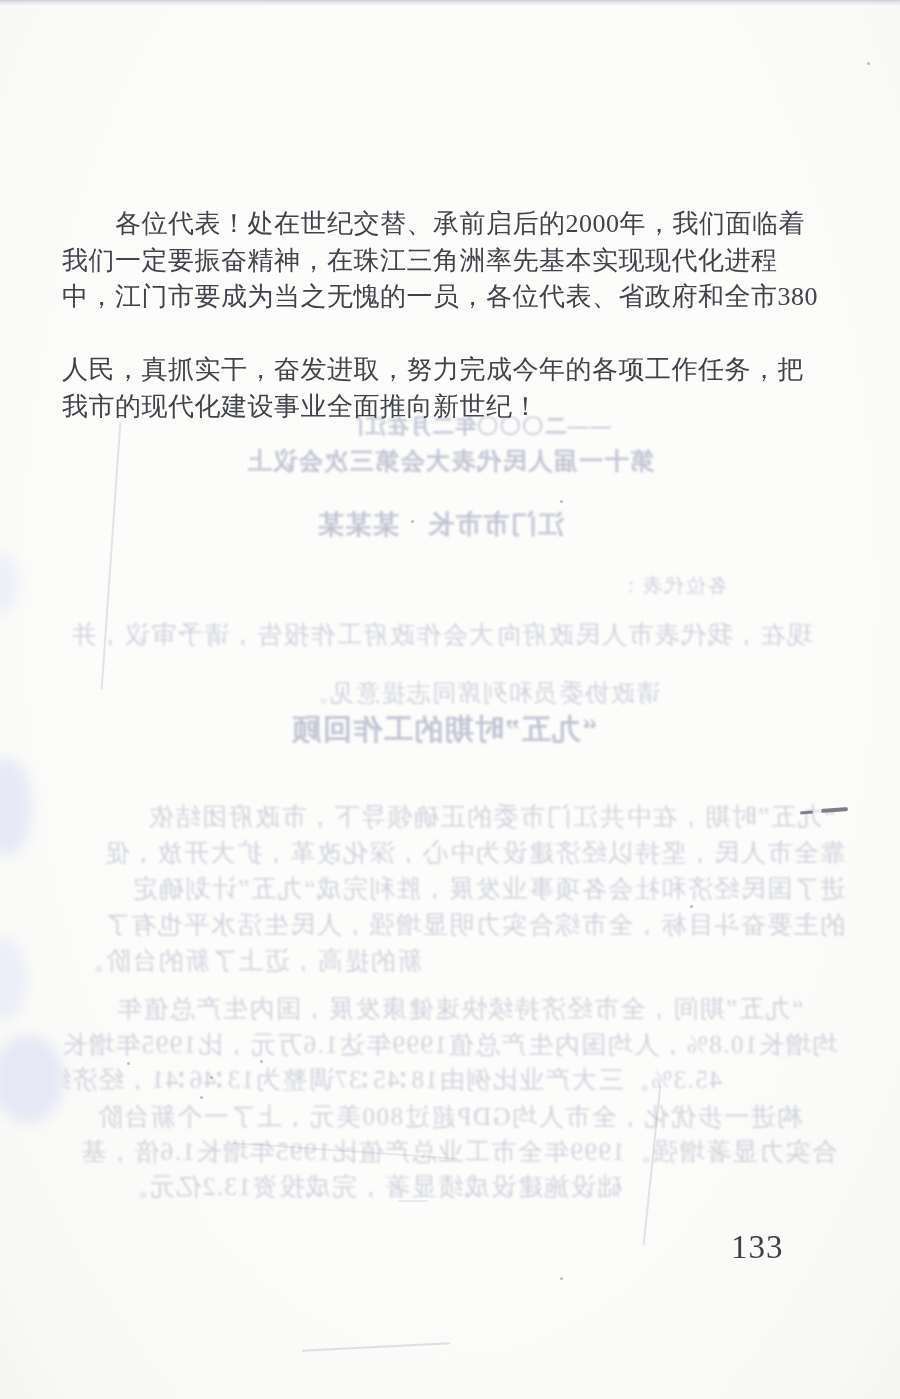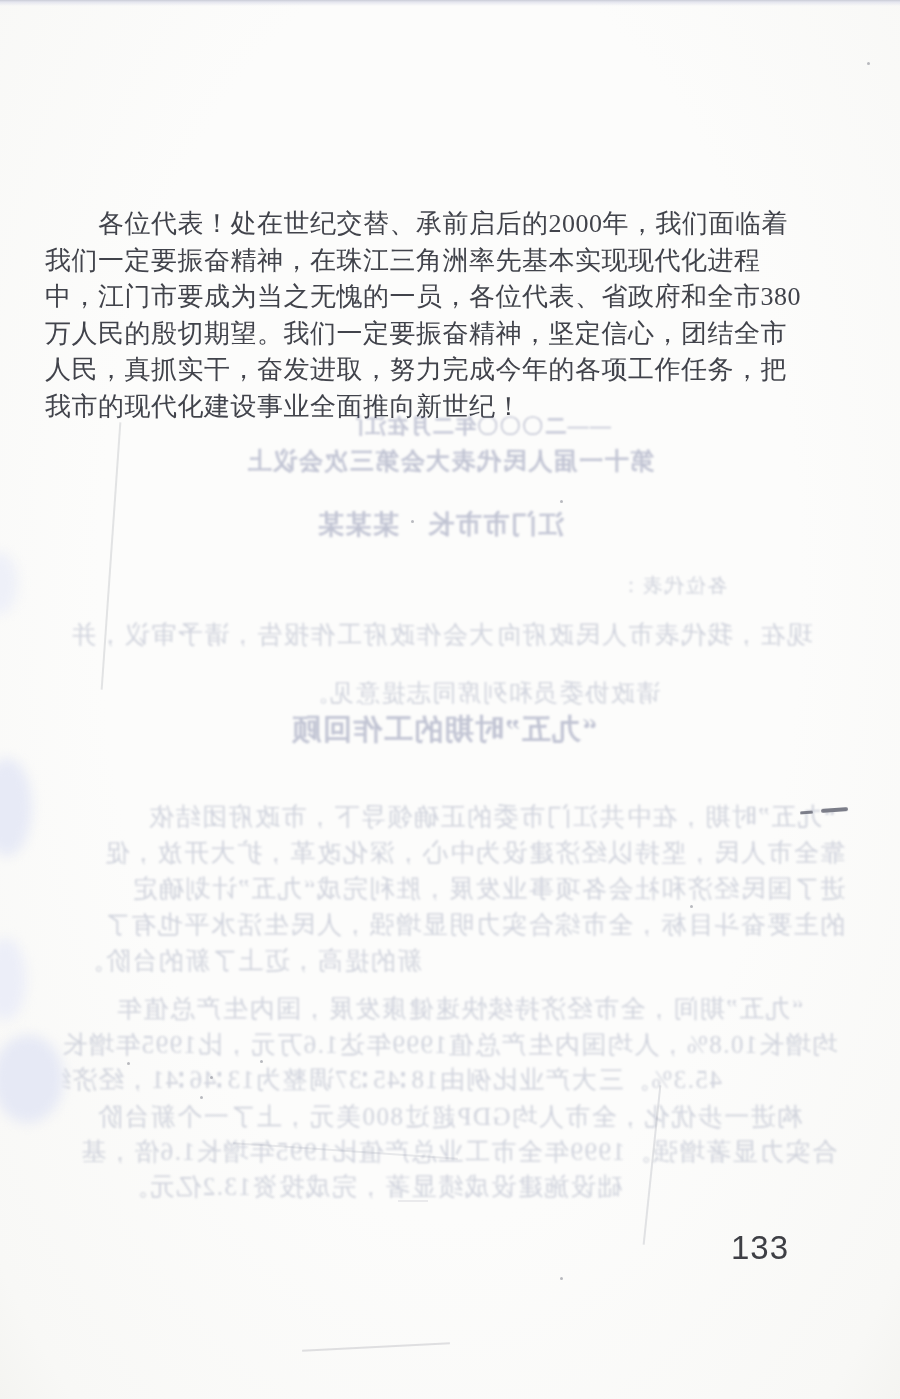--- a/index.html
+++ b/index.html
@@ -11,33 +11,33 @@
   }
   .page{
     position:relative;width:900px;height:1399px;
     background:radial-gradient(ellipse at 50% 42%, #fcfcfb 55%, #f8f8f6 92%, #f4f4f1 100%);
   }
   .top-edge{
     position:absolute;left:0;top:0;width:900px;height:6px;
     background:linear-gradient(to bottom,#c9cbd6 0px,#e4e5ee 2px,rgba(250,250,250,0) 6px);
   }
   .body-line{
-    position:absolute;left:45px;
+    position:absolute;left:62px;
     white-space:nowrap;
     font-size:26px;line-height:37px;height:37px;
     color:#41434b;
     letter-spacing:0.5px;
     font-family:"Liberation Serif","DejaVu Serif",serif;
     text-align:center;
   }
   .body-line.indent{padding-left:53px;}
   .page-number{
     position:absolute;left:731px;top:1229px;
     font-size:33px;color:#3e3f45;letter-spacing:1px;
-    font-family:Liberation Sans, sans-serif;
+    font-family:Liberation Serif, serif;
   }
   .bleed{
     position:absolute;
     transform:scaleX(-1);
     filter:blur(1.2px);
     color:rgba(108,118,152,0.30);
     white-space:nowrap;overflow:hidden;
     height:34px;line-height:34px;letter-spacing:1.5px;
     font-family:"Liberation Serif","DejaVu Serif",serif;
   }
@@ -50,21 +50,20 @@
 </head>
 <body>
 
 <div class="page">
 
   <div class="top-edge"></div>
 
   <div class="body-line indent" style="top:205px">各位代表！处在世纪交替、承前启后的2000年，我们面临着</div>
   <div class="body-line" style="top:242px">我们一定要振奋精神，在珠江三角洲率先基本实现现代化进程</div>
   <div class="body-line" style="top:278px">中，江门市要成为当之无愧的一员，各位代表、省政府和全市380</div>
-  <div class="body-line" style="top:315px">万人民的殷切期望。我们一定要振奋精神，坚定信心，团结全市</div>
   <div class="body-line" style="top:388px">我市的现代化建设事业全面推向新世纪！</div>
   <div class="body-line" style="top:351px">人民，真抓实干，奋发进取，努力完成今年的各项工作任务，把</div>
 
   <div id="bleed-layer">
       <div class="bleed bold" style="left: 355px; top: 409px; width: 256px; font-size: 21px;">——二〇〇〇年二月在江门市</div>
       <div class="bleed bold" style="left: 240px; top: 444px; width: 414px; font-size: 24px;">第十一届人民代表大会第三次会议上</div>
       <div class="bleed bold" style="left: 284px; top: 508px; width: 280px; font-size: 26px;">江门市市长　某某某</div>
       <div class="bleed" style="left: 619px; top: 568px; width: 108px; font-size: 20px;">各位代表：</div>
       <div class="bleed" style="left: 62px; top: 618px; width: 750px; font-size: 25px;">现在，我代表市人民政府向大会作政府工作报告，请予审议，并</div>
       <div class="bleed" style="left: 310px; top: 676px; width: 350px; font-size: 24px;">请政协委员和列席同志提意见。</div>

